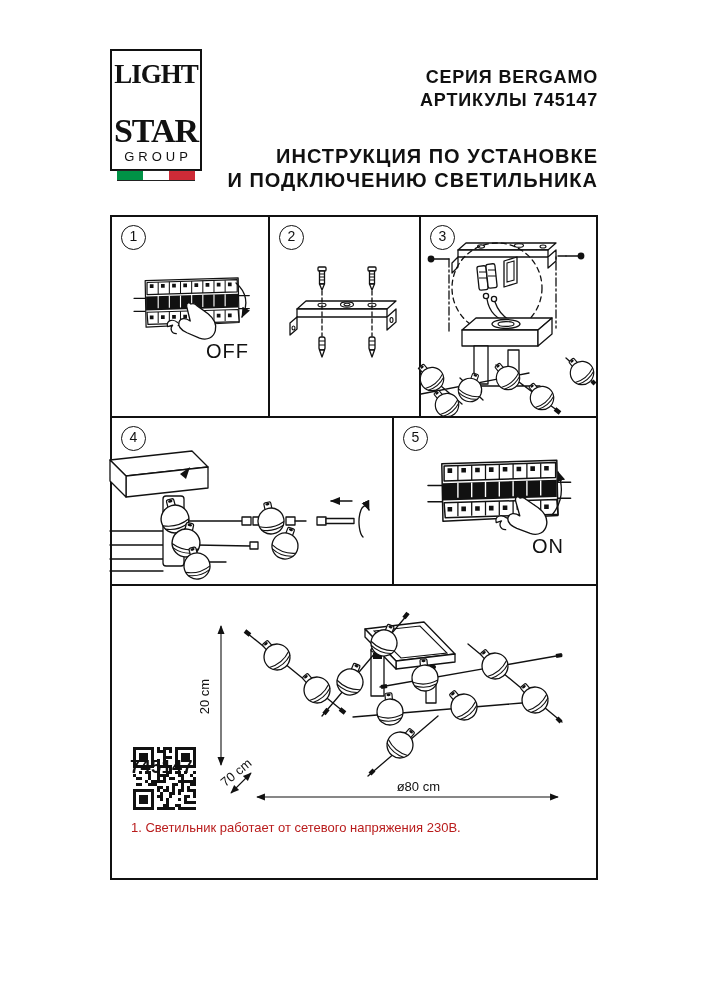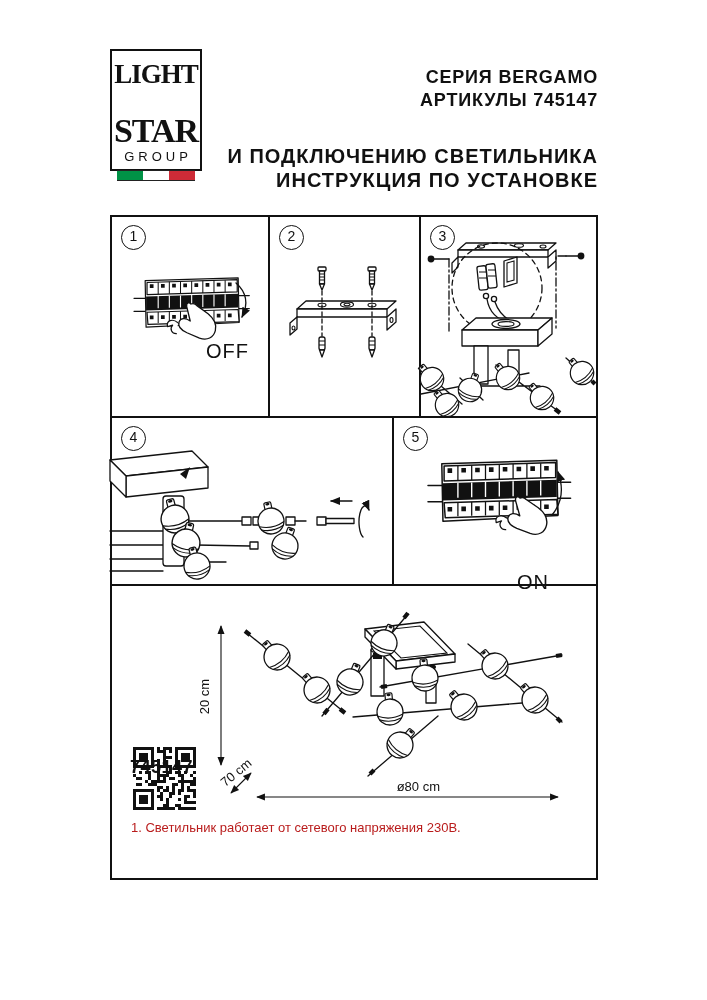--- a/index.html
+++ b/index.html
@@ -59,22 +59,22 @@
       <rect x="0" y="0" width="26" height="9" fill="#009246"></rect>
       <rect x="26" y="0" width="26" height="9" fill="#ffffff"></rect>
       <rect x="52" y="0" width="26" height="9" fill="#ce2b37"></rect>
     </svg>
   </div>
 
   <div class="hdr">
     <div class="hdr-series">СЕРИЯ BERGAMO</div>
     <div class="hdr-article">АРТИКУЛЫ 745147</div>
     <div class="hdr-gap"></div>
+    <div class="hdr-title">ИНСТРУКЦИЯ ПО УСТАНОВКЕ</div>
     <div class="hdr-title">И ПОДКЛЮЧЕНИЮ СВЕТИЛЬНИКА</div>
-    <div class="hdr-title">ИНСТРУКЦИЯ ПО УСТАНОВКЕ</div>
   </div>
 
   <div class="panel" style="left:110px;top:215px;width:160px;height:203px;"></div>
   <div class="panel" style="left:268px;top:215px;width:153px;height:203px;"></div>
   <div class="panel" style="left:419px;top:215px;width:179px;height:203px;"></div>
   <div class="panel" style="left:110px;top:416px;width:284px;height:170px;"></div>
   <div class="panel" style="left:392px;top:416px;width:206px;height:170px;"></div>
   <div class="panel" style="left:110px;top:584px;width:488px;height:296px;"></div>
 
   <div class="step-circle" style="left:121px;top:225px;"><span>1</span></div>
@@ -255,21 +255,21 @@
         <path class="thin" d="M408,797 L558,797" marker-end="url(#arr)"></path>
       </g>
     </g>
   </svg>
 
   <svg id="qr-svg" class="qr" width="63" height="63" viewBox="0 0 63 63">
       <path d="M24,0h3v3h-3zM30,0h3v3h-3zM33,0h3v3h-3zM36,0h3v3h-3zM24,3h3v3h-3zM27,3h3v3h-3zM30,3h3v3h-3zM36,3h3v3h-3zM30,6h3v3h-3zM30,9h3v3h-3zM33,9h3v3h-3zM36,9h3v3h-3zM24,12h3v3h-3zM30,12h3v3h-3zM24,15h3v3h-3zM30,15h3v3h-3zM24,18h3v3h-3zM27,18h3v3h-3zM30,18h3v3h-3zM33,18h3v3h-3zM36,18h3v3h-3zM24,21h3v3h-3zM36,21h3v3h-3zM6,24h3v3h-3zM12,24h3v3h-3zM15,24h3v3h-3zM24,24h3v3h-3zM33,24h3v3h-3zM36,24h3v3h-3zM42,24h3v3h-3zM45,24h3v3h-3zM51,24h3v3h-3zM60,24h3v3h-3zM0,27h3v3h-3zM15,27h3v3h-3zM24,27h3v3h-3zM27,27h3v3h-3zM30,27h3v3h-3zM33,27h3v3h-3zM45,27h3v3h-3zM48,27h3v3h-3zM57,27h3v3h-3zM3,30h3v3h-3zM6,30h3v3h-3zM15,30h3v3h-3zM24,30h3v3h-3zM30,30h3v3h-3zM36,30h3v3h-3zM39,30h3v3h-3zM48,30h3v3h-3zM60,30h3v3h-3zM12,33h3v3h-3zM18,33h3v3h-3zM21,33h3v3h-3zM24,33h3v3h-3zM27,33h3v3h-3zM30,33h3v3h-3zM45,33h3v3h-3zM48,33h3v3h-3zM51,33h3v3h-3zM54,33h3v3h-3zM57,33h3v3h-3zM60,33h3v3h-3zM3,36h3v3h-3zM6,36h3v3h-3zM15,36h3v3h-3zM18,36h3v3h-3zM21,36h3v3h-3zM39,36h3v3h-3zM42,36h3v3h-3zM48,36h3v3h-3zM57,36h3v3h-3zM60,36h3v3h-3zM24,39h3v3h-3zM27,39h3v3h-3zM33,39h3v3h-3zM39,39h3v3h-3zM48,39h3v3h-3zM54,39h3v3h-3zM24,42h3v3h-3zM30,42h3v3h-3zM33,42h3v3h-3zM39,42h3v3h-3zM45,42h3v3h-3zM48,42h3v3h-3zM54,42h3v3h-3zM57,42h3v3h-3zM60,42h3v3h-3zM27,45h3v3h-3zM36,45h3v3h-3zM39,45h3v3h-3zM45,45h3v3h-3zM60,45h3v3h-3zM24,48h3v3h-3zM27,48h3v3h-3zM36,48h3v3h-3zM51,48h3v3h-3zM54,48h3v3h-3zM60,48h3v3h-3zM27,51h3v3h-3zM33,51h3v3h-3zM45,51h3v3h-3zM51,51h3v3h-3zM33,54h3v3h-3zM51,54h3v3h-3zM54,54h3v3h-3zM57,54h3v3h-3zM60,54h3v3h-3zM30,57h3v3h-3zM33,57h3v3h-3zM42,57h3v3h-3zM45,57h3v3h-3zM24,60h3v3h-3zM27,60h3v3h-3zM30,60h3v3h-3zM33,60h3v3h-3zM36,60h3v3h-3zM39,60h3v3h-3zM45,60h3v3h-3zM48,60h3v3h-3zM51,60h3v3h-3zM54,60h3v3h-3zM57,60h3v3h-3zM60,60h3v3h-3zM0,0h21v21h-21zM3,3h15v15h-15zM6,6h9v9h-9zM42,0h21v21h-21zM45,3h15v15h-15zM48,6h9v9h-9zM0,42h21v21h-21zM3,45h15v15h-15zM6,48h9v9h-9z" fill="#111111" fill-rule="evenodd"></path>
     </svg>
 
   <div class="lbl switch-lbl" style="left:206px;top:340px;">OFF</div>
-  <div class="lbl switch-lbl" style="left:517px;top:535px;margin-top:36px;">ON</div>
+  <div class="lbl switch-lbl" style="left:532px;top:535px;">ON</div>
   <div class="lbl dim dim-h">20 cm</div>
   <div class="lbl dim dim-d">70 cm</div>
   <div class="lbl dim dim-w">ø80 cm</div>
   <div class="lbl art-num">745147</div>
 
   <div class="notes">
     <div>1. Светильник работает от сетевого напряжения 230В.</div>
   </div>
 
 </div>

